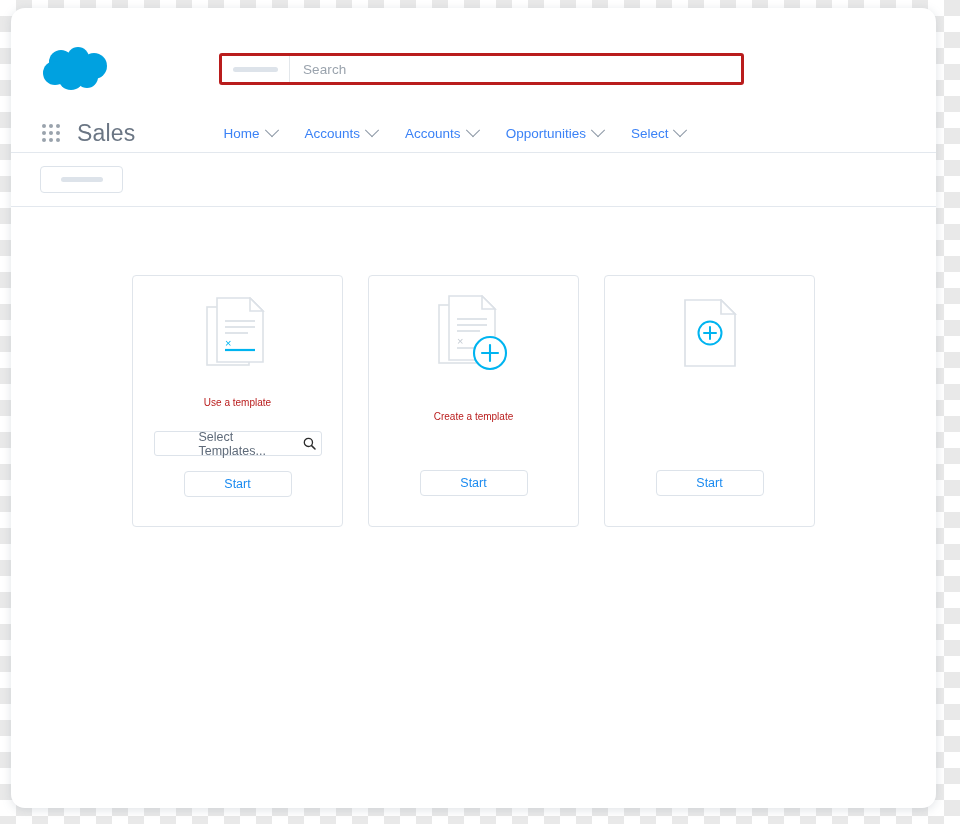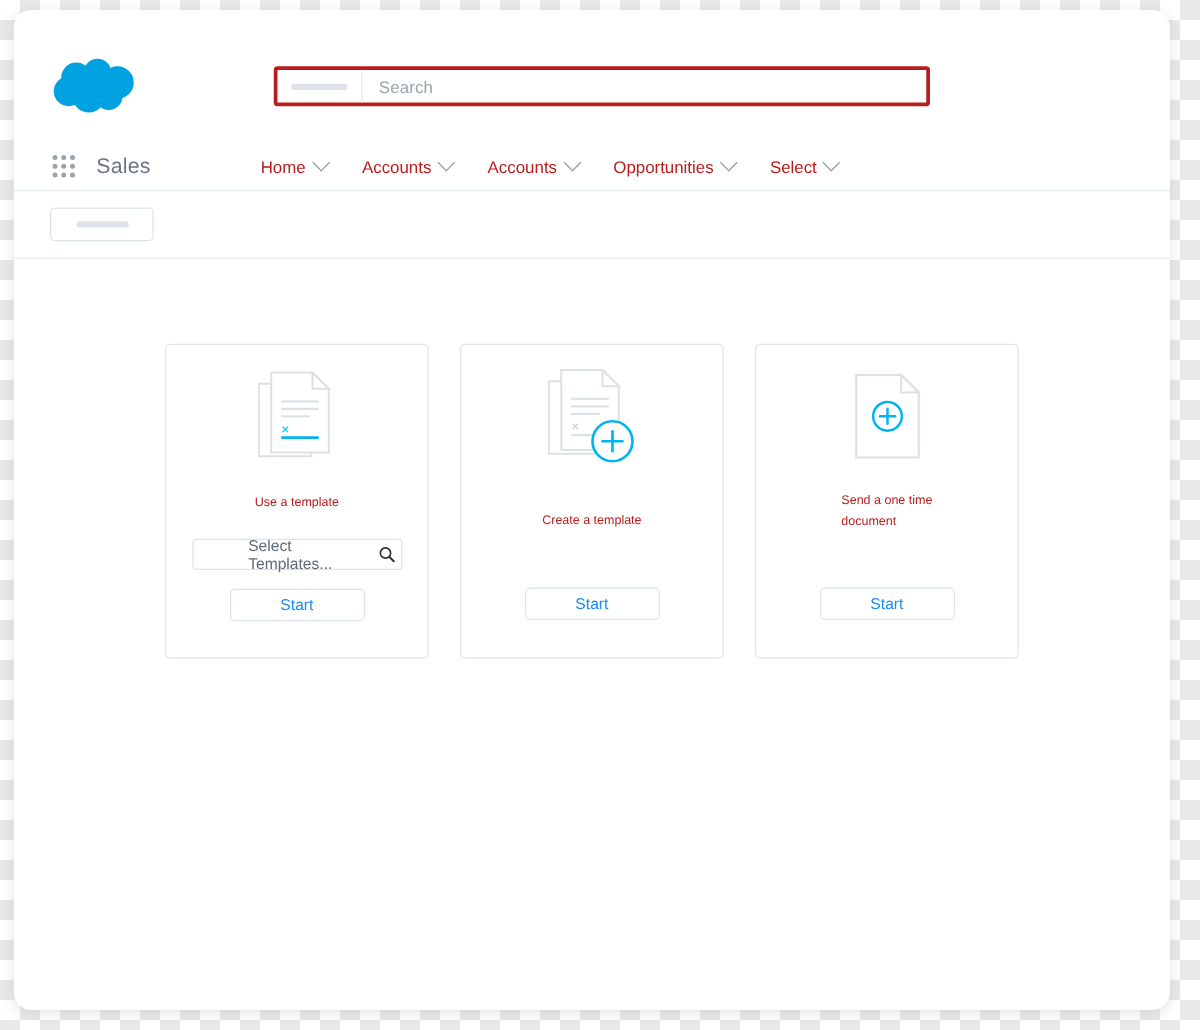--- a/index.html
+++ b/index.html
@@ -106,36 +106,36 @@
   }
   .app-launcher i {
     display: block;
     width: 4px;
     height: 4px;
     border-radius: 50%;
     background: #9aa3ad;
   }
   .app-name {
     margin-left: 15px;
-    font-size: 17px;
+    font-size: 23px;
     color: #6b7684;
     letter-spacing: .2px;
   }
   .nav-list {
     display: flex;
     align-items: center;
     margin-left: 88px;
     gap: 28px;
   }
   .nav-item {
     display: flex;
     align-items: center;
     gap: 7px;
     font-size: 13.5px;
-    color: #b91c1c;
+    color: #3b82f6;
     cursor: pointer;
     white-space: nowrap;
   }
   .chev {
     width: 9px;
     height: 9px;
     border-right: 1.4px solid #8d99a6;
     border-bottom: 1.4px solid #8d99a6;
     transform: rotate(45deg) translate(-2px,-2px);
   }
@@ -381,20 +381,18 @@
       <div class="card card-3">
         <div class="card-icon">
           <svg width="58" height="70" viewBox="0 0 58 70" aria-hidden="true">
             <path d="M4 1 H40 L54 15 V67 H4 Z" fill="#ffffff" stroke="#dce1e7" stroke-width="1.7"></path>
             <path d="M40 1 V15 H54 Z" fill="#ffffff" stroke="#dce1e7" stroke-width="1.7"></path>
             <circle cx="29" cy="34" r="11.5" fill="#ffffff" stroke="#00b4f0" stroke-width="2"></circle>
             <line x1="23" y1="34" x2="35" y2="34" stroke="#00b4f0" stroke-width="2" stroke-linecap="round"></line>
             <line x1="29" y1="28" x2="29" y2="40" stroke="#00b4f0" stroke-width="2" stroke-linecap="round"></line>
           </svg>
         </div>
-        <div class="card-title">Send a one time
-document</div>
         <div class="start-btn">Start</div>
       </div>
 
     </div>
   </div>
 </div>
 
 </body></html>

